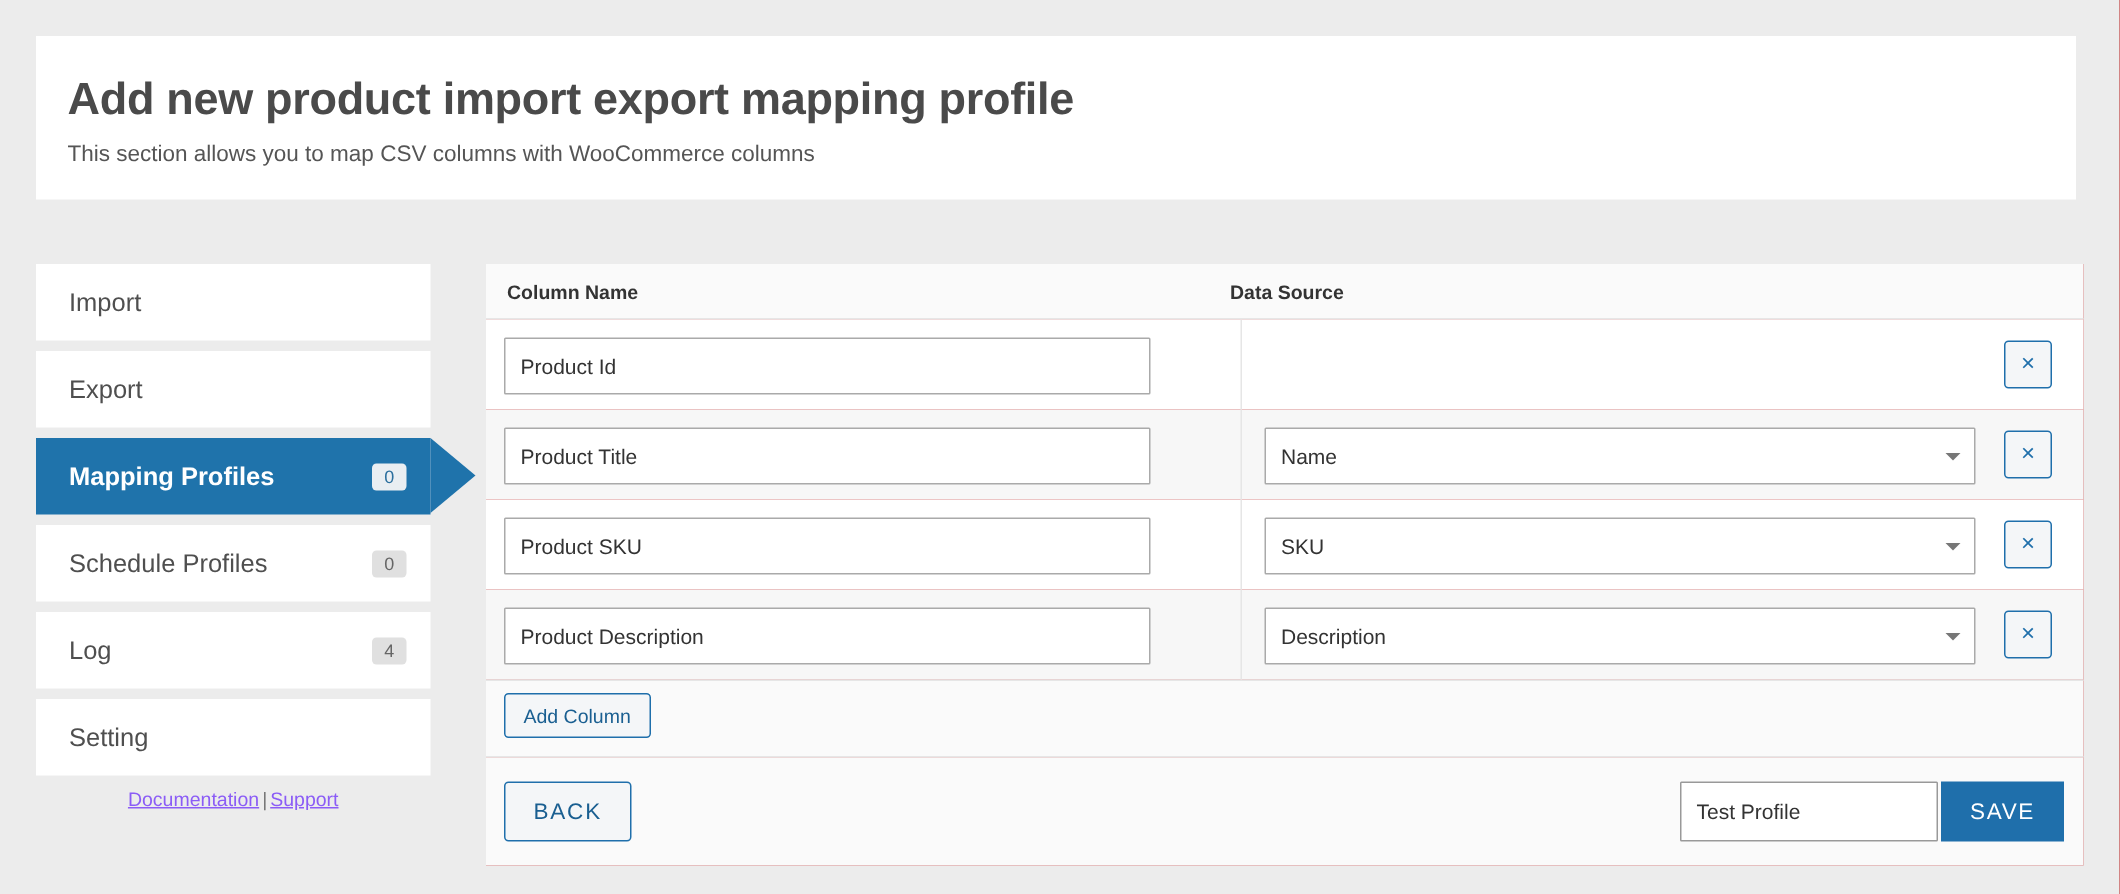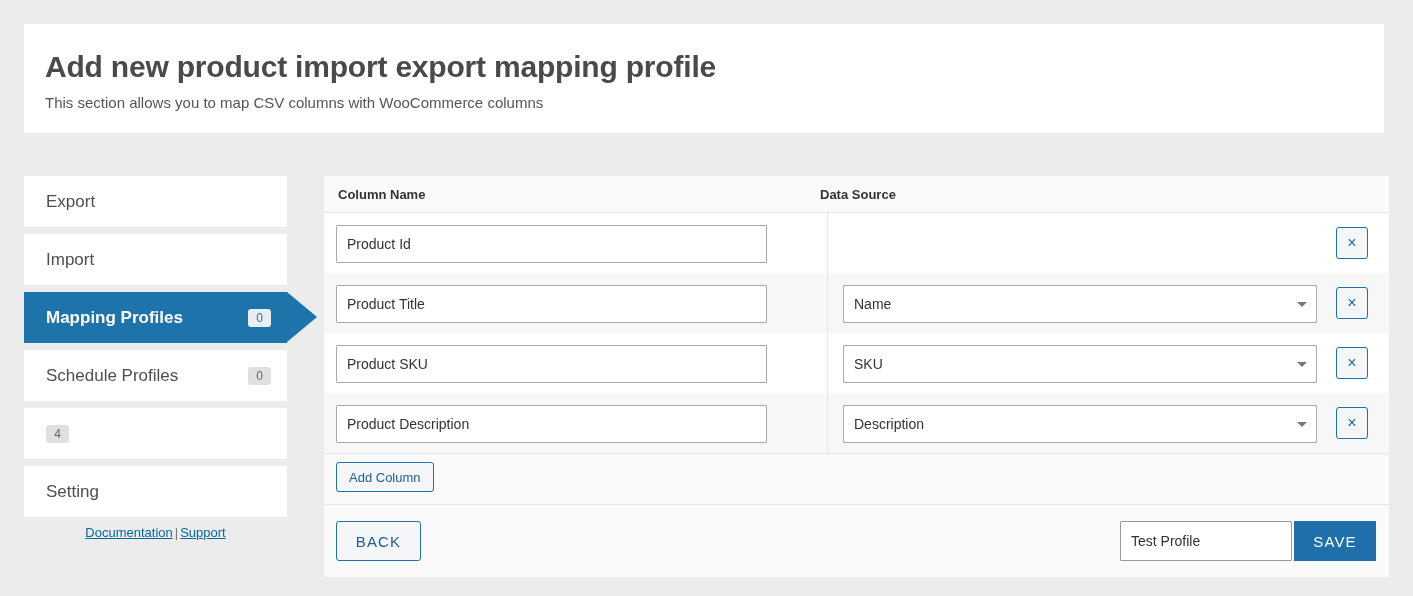--- a/index.html
+++ b/index.html
@@ -102,21 +102,21 @@
     border-bottom: 25.5px solid transparent;
     border-left: 30px solid #1f73ab;
   }
   .sidebar-footer {
     margin-top: 8px;
     text-align: center;
     font-size: 13px;
     color: #555;
   }
   .sidebar-footer a {
-    color: #0369a1;
+    color: #8b5cf6;
     text-decoration: underline;
   }
   .sidebar-footer .sep {
     color: #777;
     padding: 0 2px;
   }
 
   
   .content {
     position: absolute;
@@ -305,34 +305,35 @@
 </head>
 <body>
 
 <div class="header-card">
   <div class="header-title">Add new product import export mapping profile</div>
   <div class="header-subtitle">This section allows you to map CSV columns with WooCommerce columns</div>
 </div>
 
 <div class="sidebar">
   <div class="side-item">
+    <span class="label">Import</span>
+  </div>
+  <div class="side-item">
     <span class="label">Export</span>
-  </div>
-  <div class="side-item">
-    <span class="label">Import</span>
   </div>
   <div class="side-item active">
     <span class="label">Mapping Profiles</span>
     <span class="badge">0</span>
   </div>
   <div class="side-item">
     <span class="label">Schedule Profiles</span>
     <span class="badge">0</span>
   </div>
   <div class="side-item">
+    <span class="label">Log</span>
     <span class="badge">4</span>
   </div>
   <div class="side-item">
     <span class="label">Setting</span>
   </div>
 
   <div class="sidebar-footer">
     <a href="#">Documentation</a><span class="sep">|</span><a href="#">Support</a>
   </div>
 </div>

